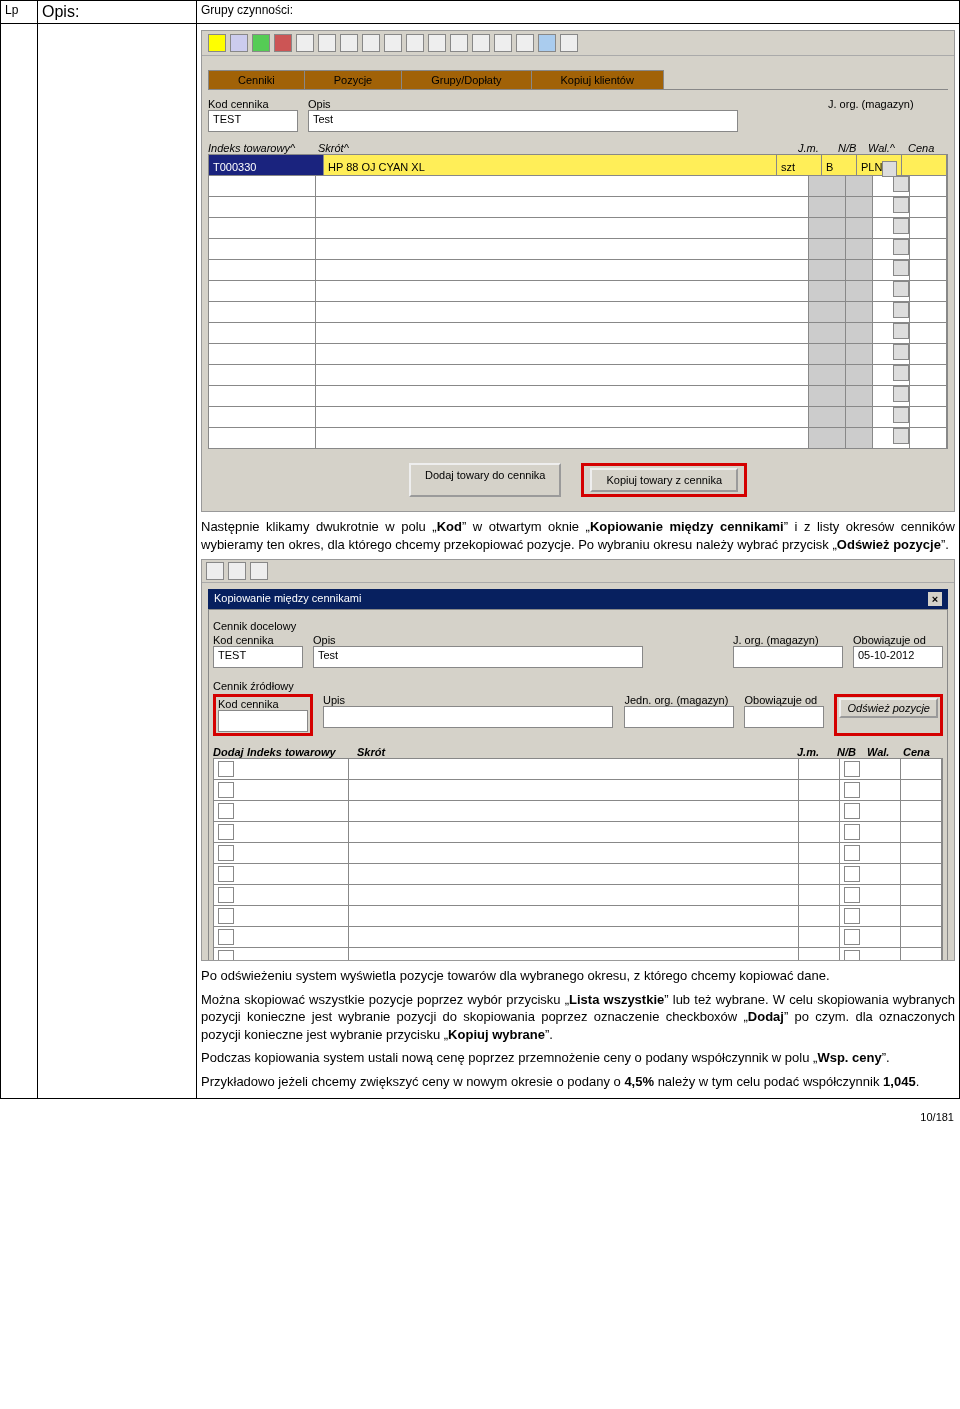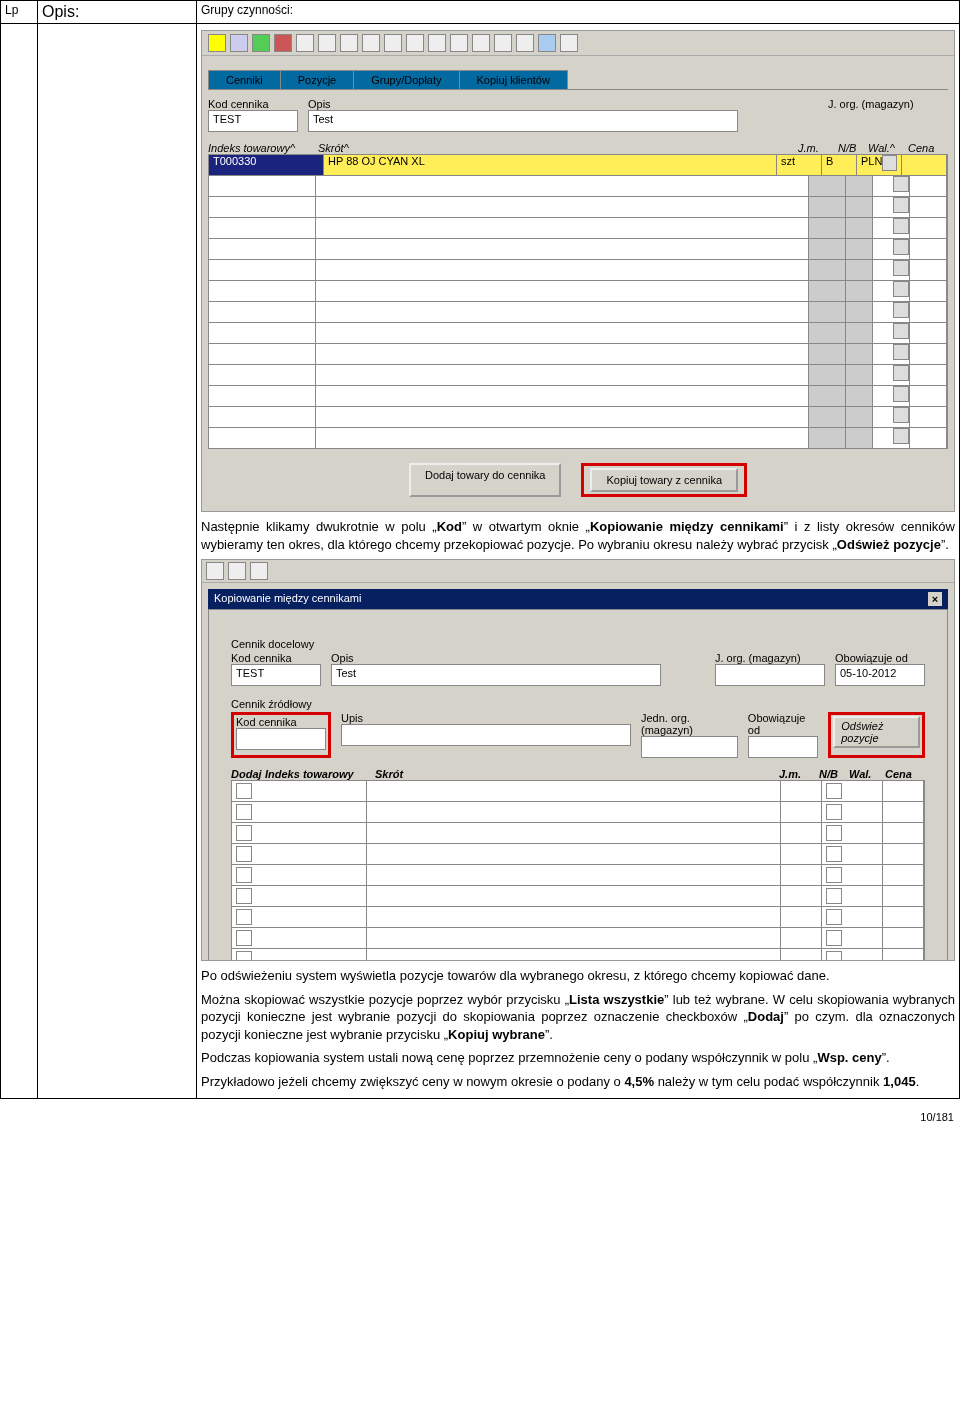--- a/index.html
+++ b/index.html
@@ -11,27 +11,27 @@
 td.content{font-size:12px}
 .txt{font-size:13px;line-height:1.35;text-align:justify;margin:6px 0}
 .imgbox{border:1px solid #999;background:#d5d2c9;margin:4px 0;position:relative;font-size:11px}
 
 .toolbar{background:#d5d2c9;padding:3px 6px;display:flex;gap:4px;align-items:center;border-bottom:1px solid #aaa}
 .tb{width:16px;height:16px;display:inline-block;border:1px solid #888;background:#eee}
 
 .s1{height:480px;overflow:hidden}
 .s1 .panel{background:#d5d2c9;padding:6px}
 .tabs{display:flex;gap:0;border-bottom:1px solid #888;margin:8px 0 4px}
-.tab{padding:3px 17px;background:#0369a1;border:1px solid #888;border-bottom:none;margin-right:-1px;font-size:11px}
+.tab{padding:3px 29px;background:#a16207;border:1px solid #888;border-bottom:none;margin-right:-1px;font-size:11px}
 .lblrow{display:flex;gap:10px;font-size:11px}
 .lblrow .lbl{margin-top:4px}
 .fld{background:#fff;border:1px solid #888;padding:2px 4px;height:16px;display:inline-block}
 .hdrrow{display:flex;font-size:11px;margin-top:10px;font-style:italic}
 .yellowrow{display:flex;background:#ffee58;height:20px;border:1px solid #888}
-.yellowrow .c{border-right:1px solid #888;padding:0 4px;font-size:11px}
+.yellowrow .c{border-right:1px solid #888;padding:6px 4px;font-size:11px}
 .emptyrow{display:flex;height:20px;border:1px solid #888;border-top:none;background:#fff}
 .emptyrow .c{border-right:1px solid #888}
 .ddbtn{width:14px;height:14px;border:1px solid #888;background:#ddd;display:inline-block;margin-left:auto}
 .btnrow{display:flex;gap:20px;justify-content:center;margin:14px 0 6px}
 .winbtn{background:#d5d2c9;border:2px outset #eee;padding:4px 14px;font-size:11px}
 .redbox{border:3px solid #d40000;padding:2px 6px}
 
 .s2{height:400px;overflow:hidden}
 .titlebar{background:#07205f;color:#fff;padding:3px 6px;font-size:11px;display:flex;justify-content:space-between}
 .close-x{background:#d5d2c9;color:#000;width:14px;height:14px;text-align:center;line-height:14px;font-weight:bold}
@@ -264,21 +264,21 @@
       <div class="toolbar" style="padding:2px 4px">
         <span class="tb"></span>
         <span class="tb"></span>
         <span class="tb"></span>
       </div>
       <div style="margin:6px">
         <div class="titlebar">
           <span>Kopiowanie między cennikami</span>
           <span class="close-x">×</span>
         </div>
-        <div style="background:#d5d2c9;padding:22px;border:1px solid #888">
+        <div style="background:#d5d2c9;padding:4px;border:1px solid #888">
           <div class="grouplabel">Cennik docelowy</div>
           <div class="fieldgrid">
             <div class="fieldcol" style="width:90px">
                       <span>Kod cennika</span>
                       <span class="fld">TEST</span>
                     </div>
             <div class="fieldcol" style="flex:1">
                       <span>Opis</span>
                       <span class="fld" style="width:320px">Test</span>
                     </div>

